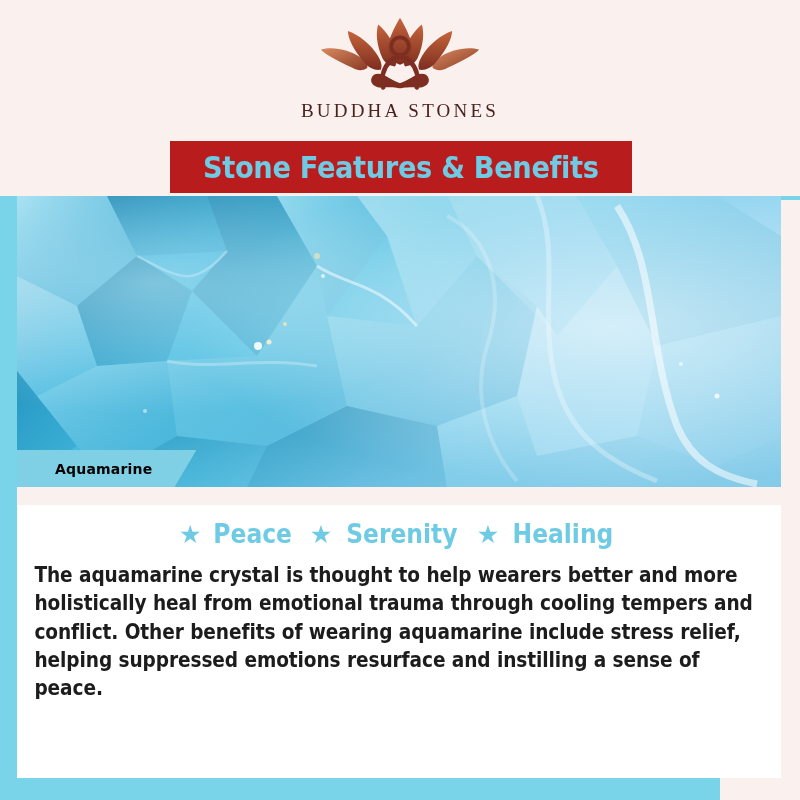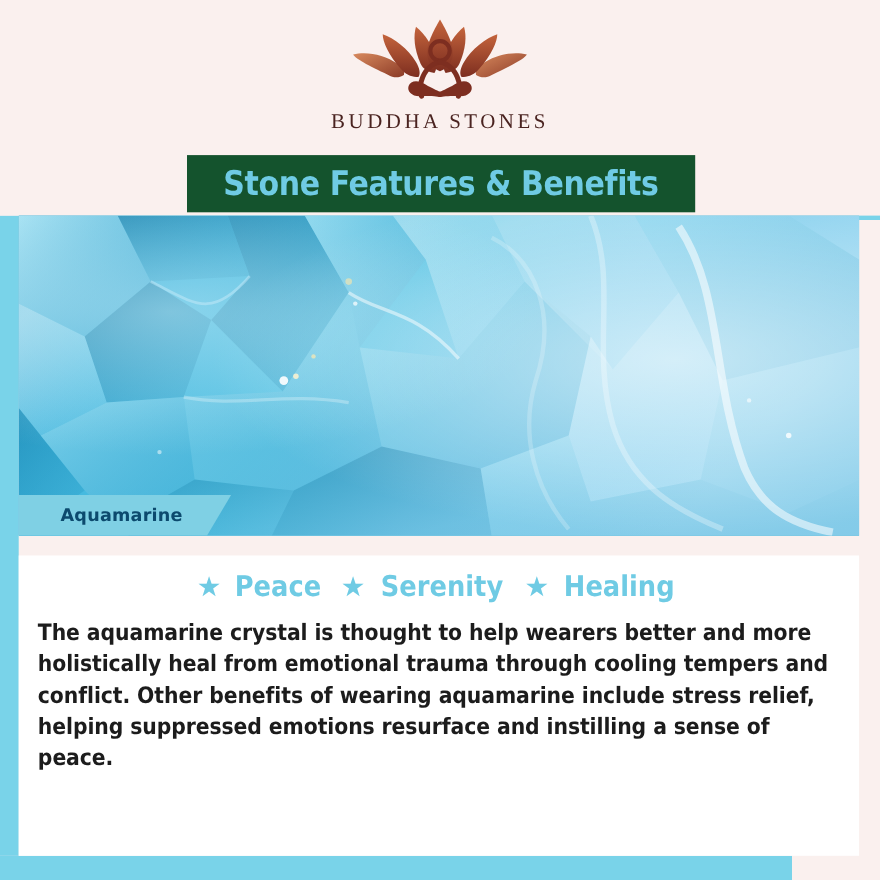--- a/index.html
+++ b/index.html
@@ -57,21 +57,21 @@
     font-weight: 400;
   }
 
   
   .title-banner {
     position: absolute;
     left: 170px;
     top: 141px;
     width: 462px;
     height: 52px;
-    background: #14532d;
+    background: #b91c1c;
     display: flex;
     align-items: center;
     justify-content: center;
     z-index: 5;
   }
 
   .title-text {
     font-family: "DejaVu Sans", sans-serif;
     font-weight: 700;
     font-size: 31px;
@@ -102,22 +102,22 @@
     padding: 0 44px 0 38px;
     display: flex;
     align-items: center;
     background: #7fd0e4;
     clip-path: polygon(0 0, 100% 0, calc(100% - 22px) 100%, 0 100%);
     z-index: 6;
   }
   .stone-tag-label {
     font-family: "DejaVu Sans", sans-serif;
     font-weight: 700;
-    font-size: 16px;
-    color: #0c4a6e;
+    font-size: 14px;
+    color: #000000;
     letter-spacing: 0.2px;
     white-space: nowrap;
   }
 
   
   .content {
     position: absolute;
     left: 17px;
     top: 505px;
     width: 764px;

